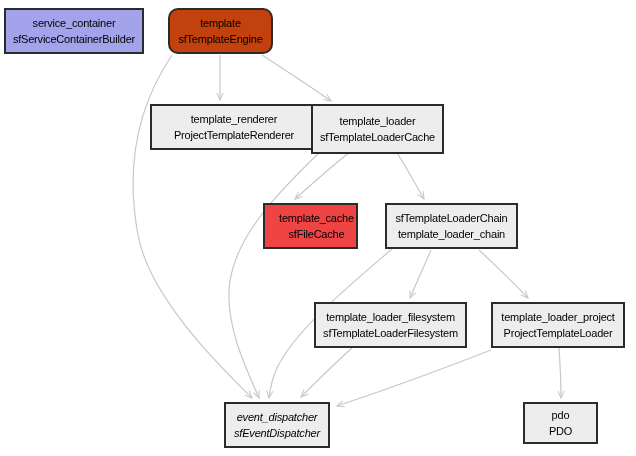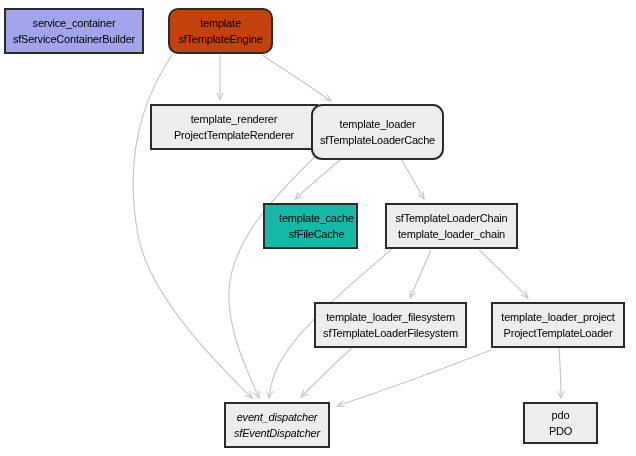--- a/index.html
+++ b/index.html
@@ -72,25 +72,25 @@
         <div>sfServiceContainerBuilder</div>
       </div>
       <div class="node" style="left: 168px; top: 8px; width: 105px; height: 46px; background: #c2410c; border-color: rgb(43, 43, 43); color: rgb(0, 0, 0); border-radius: 10px;">
         <div>template</div>
         <div>sfTemplateEngine</div>
       </div>
       <div class="node" style="left: 150px; top: 104px; width: 168px; height: 46px; background: rgb(237, 237, 237); border-color: rgb(43, 43, 43); color: rgb(0, 0, 0);">
         <div>template_renderer</div>
         <div>ProjectTemplateRenderer</div>
       </div>
-      <div class="node" style="left: 311px; top: 104px; width: 133px; height: 56px; background: rgb(237, 237, 237); border-color: rgb(43, 43, 43); color: rgb(0, 0, 0); border-radius: 11px;">
+      <div class="node" style="left: 311px; top: 104px; width: 133px; height: 50px; background: rgb(237, 237, 237); border-color: rgb(43, 43, 43); color: rgb(0, 0, 0);">
         <div>template_loader</div>
         <div>sfTemplateLoaderCache</div>
       </div>
-      <div class="node" style="left: 263px; top: 203px; width: 95px; height: 46px; background: #14b8a6; border-color: rgb(43, 43, 43); color: rgb(0, 0, 0); padding-left: 12px;">
+      <div class="node" style="left: 263px; top: 203px; width: 95px; height: 46px; background: #ef4444; border-color: rgb(43, 43, 43); color: rgb(0, 0, 0); padding-left: 12px;">
         <div>template_cache</div>
         <div>sfFileCache</div>
       </div>
       <div class="node" style="left: 385px; top: 203px; width: 133px; height: 46px; background: rgb(237, 237, 237); border-color: rgb(43, 43, 43); color: rgb(0, 0, 0);">
         <div>sfTemplateLoaderChain</div>
         <div>template_loader_chain</div>
       </div>
       <div class="node" style="left: 314px; top: 302px; width: 153px; height: 46px; background: rgb(237, 237, 237); border-color: rgb(43, 43, 43); color: rgb(0, 0, 0);">
         <div>template_loader_filesystem</div>
         <div>sfTemplateLoaderFilesystem</div>

